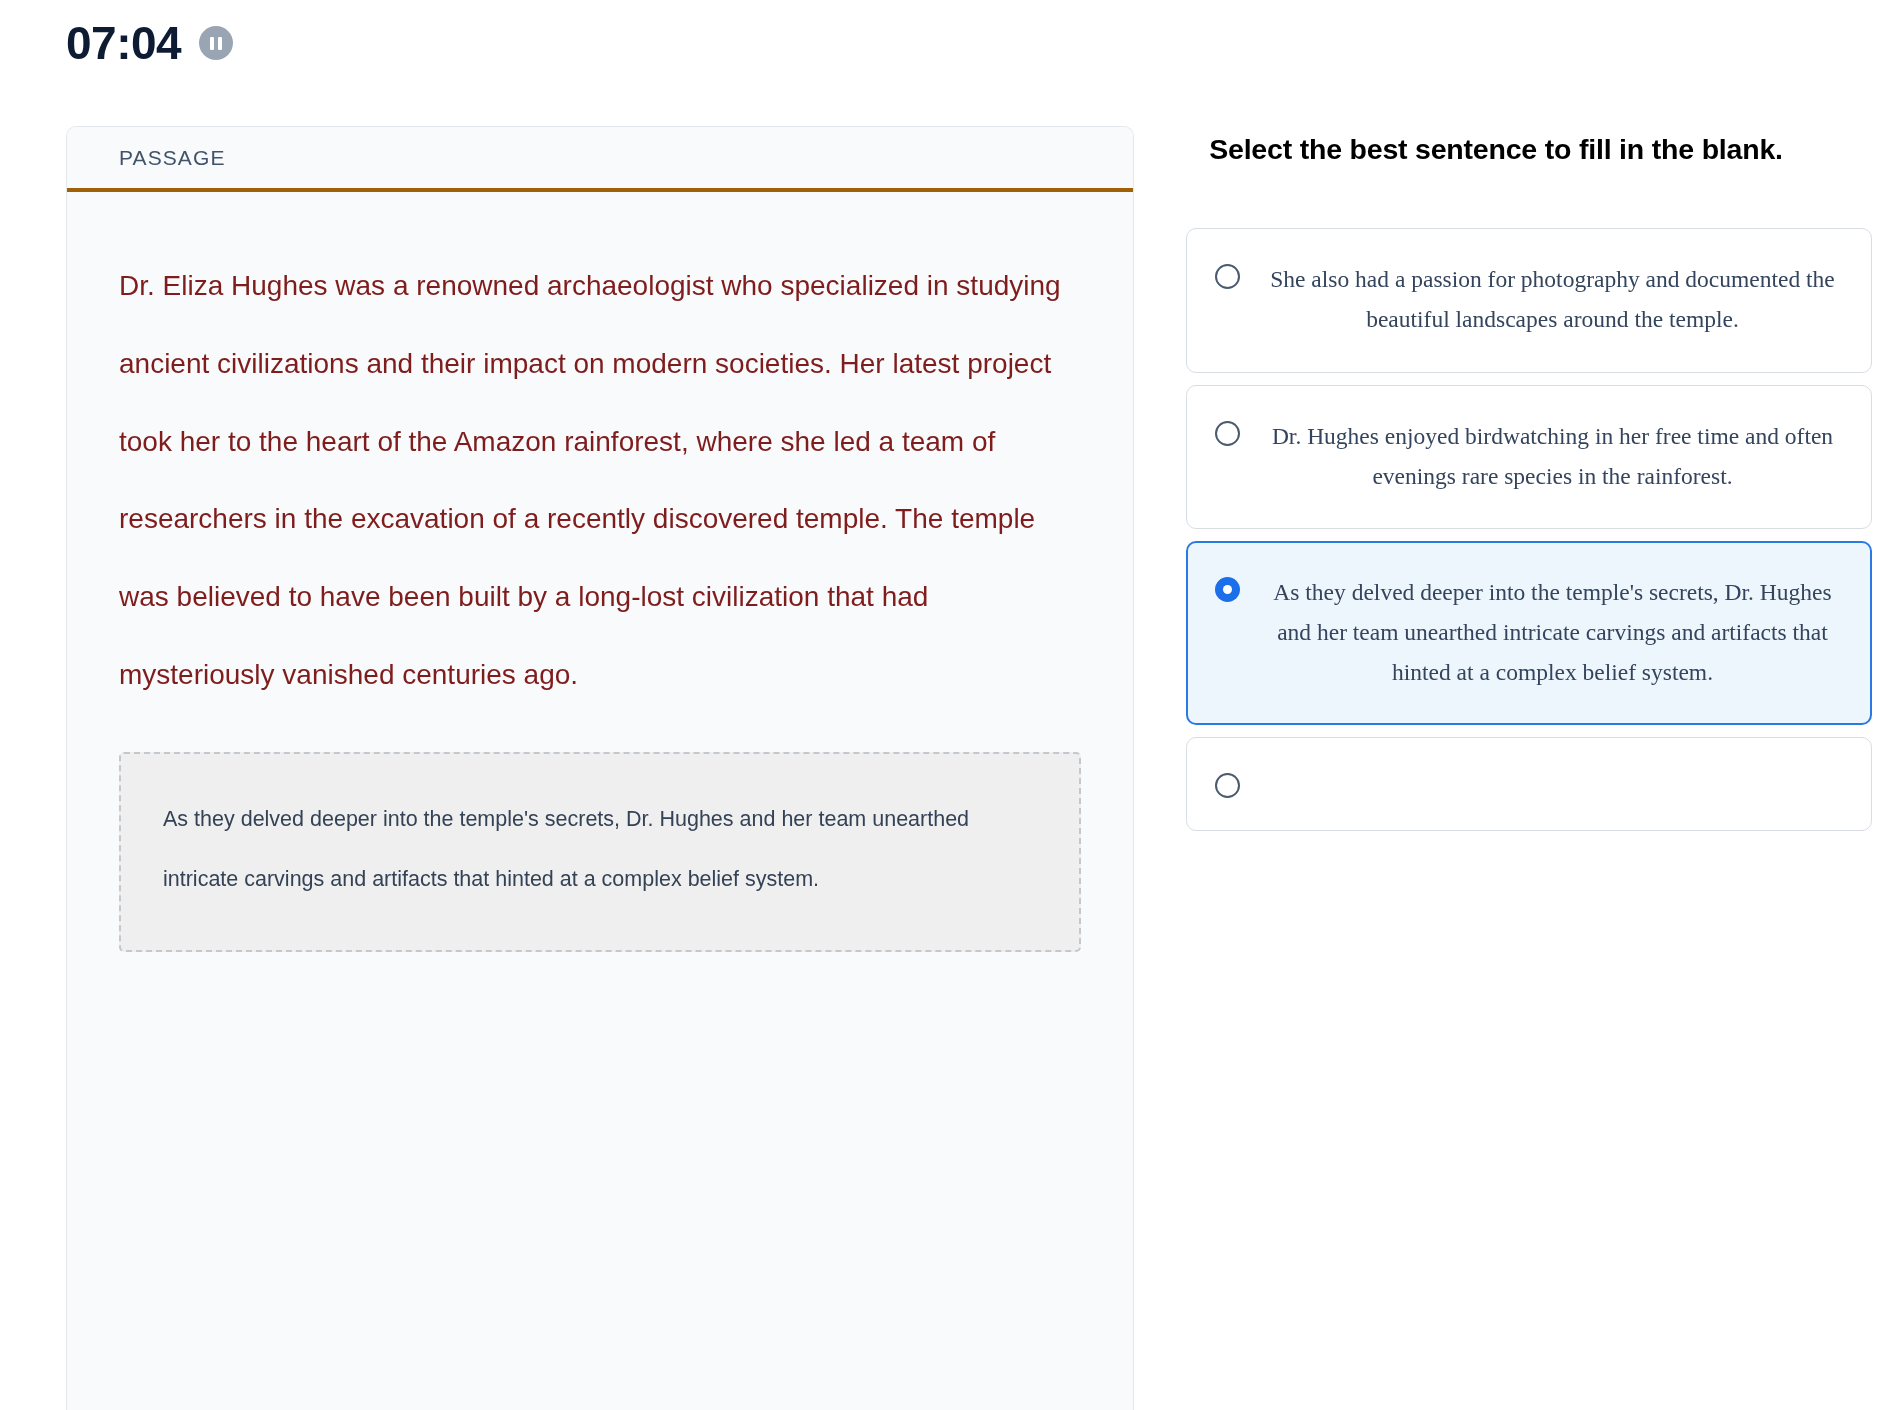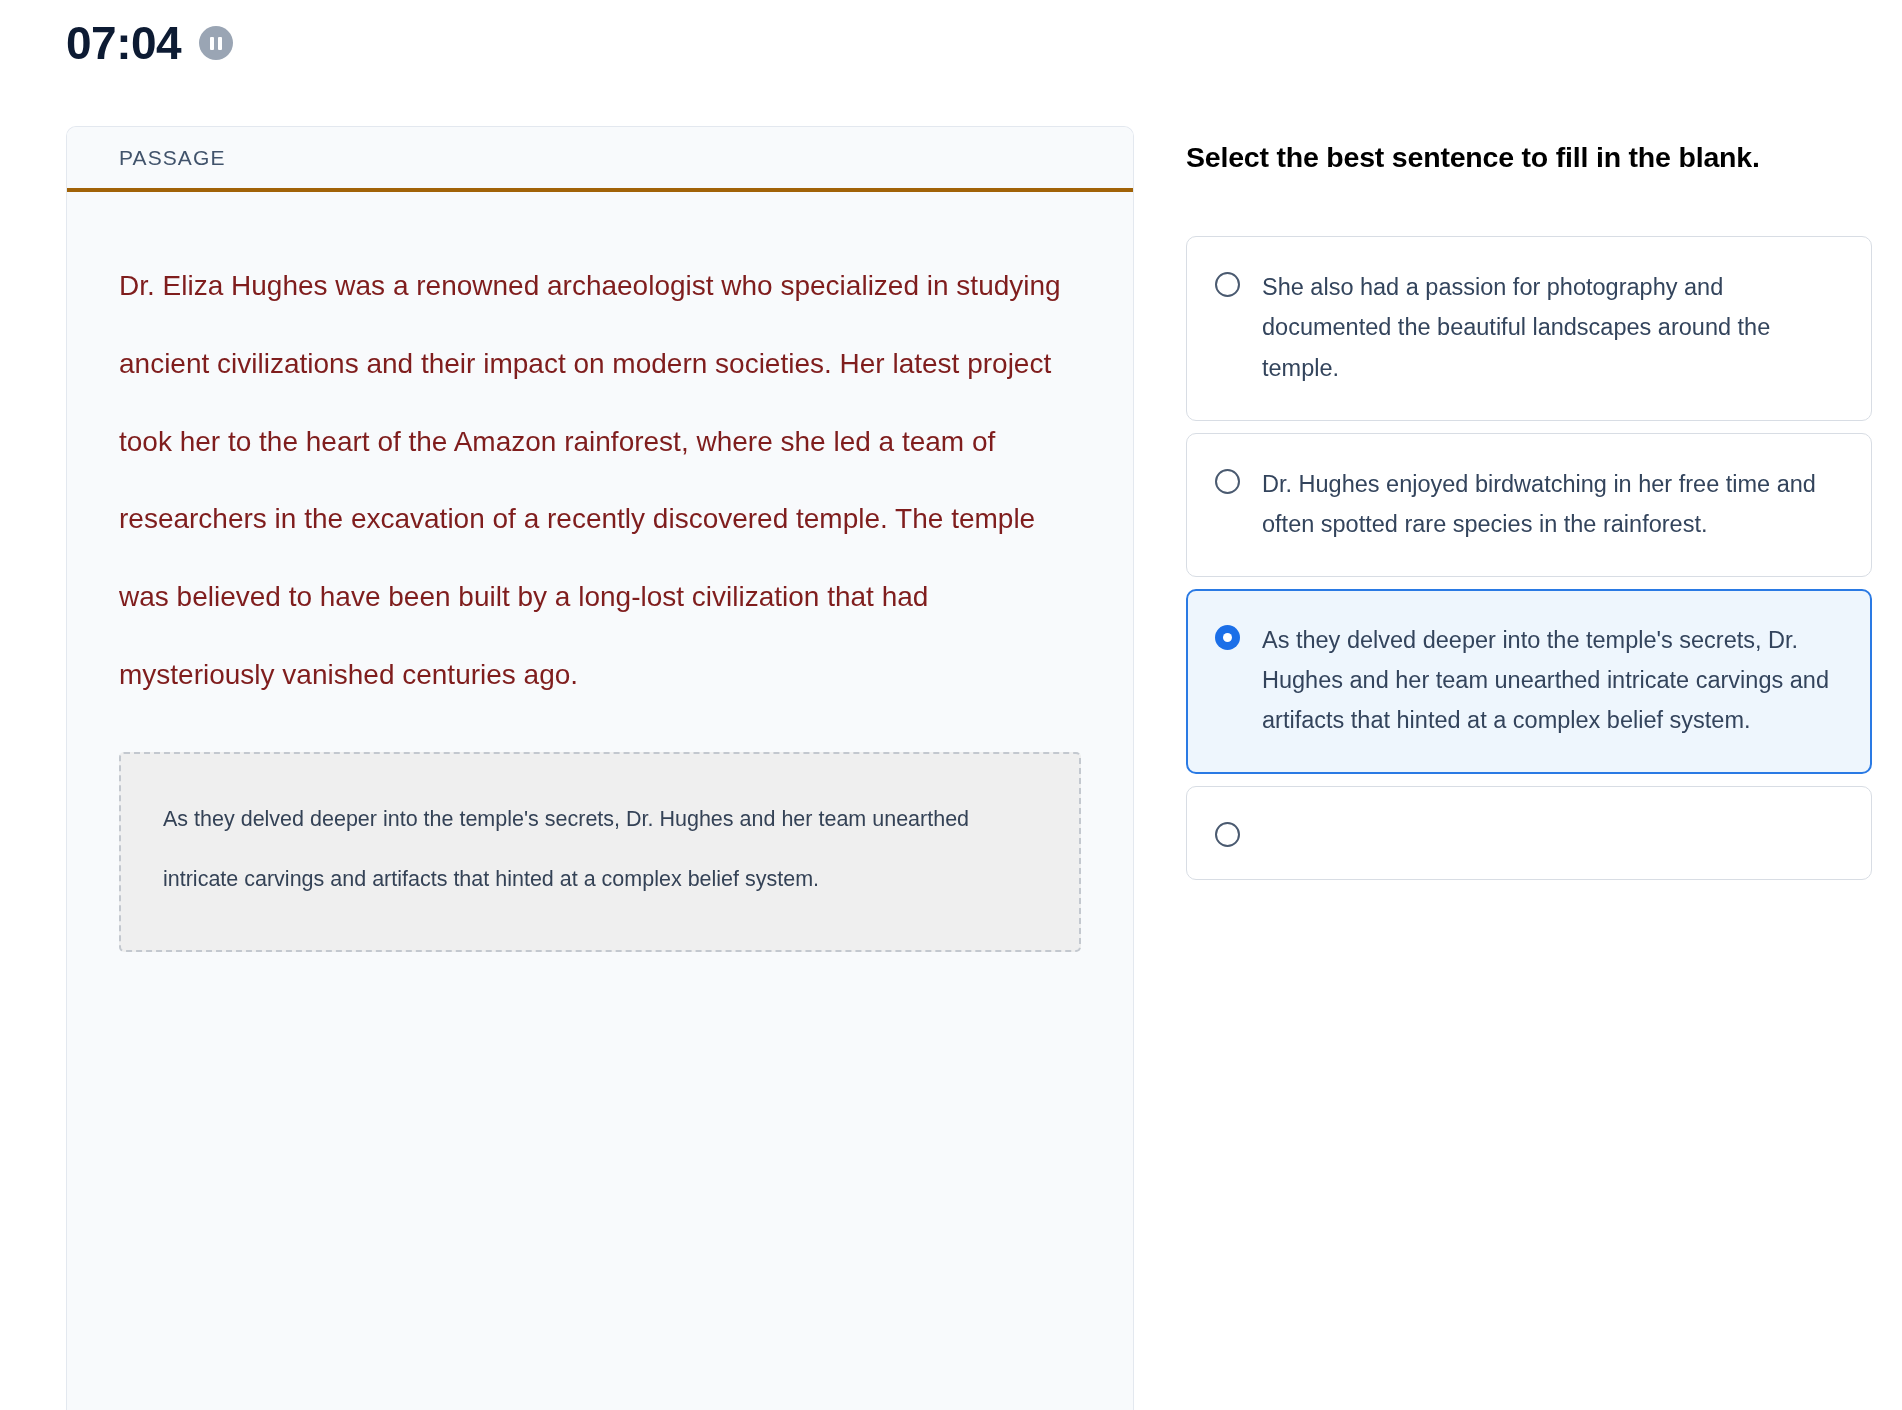--- a/index.html
+++ b/index.html
@@ -109,22 +109,23 @@
   .blank-box-text {
     font-size: 21.5px;
     line-height: 2.78;
     color: #344256;
   }
 
   
   .question-panel {
     position: absolute;
     left: 1186px;
-    top: 8px;
+    top: 0;
     width: 686px;
+    text-align: center;
   }
   .question-heading {
     font-size: 28.5px;
     font-weight: 700;
     line-height: 1.62;
     color: #000000;
     letter-spacing: -0.2px;
     max-width: 620px;
   }
   .options-list {
@@ -135,20 +136,21 @@
   }
   .option-card {
     border: 1px solid #d8dde4;
     border-radius: 10px;
     background: #ffffff;
     padding: 30px 28px 32px 28px;
     display: flex;
     align-items: flex-start;
     gap: 22px;
     cursor: pointer;
+    font-family: Liberation Serif, serif;
   }
   .option-card.selected {
     border: 2px solid #2a7ae4;
     background: #eef6fd;
     padding: 29px 27px 31px 27px;
   }
   .radio {
     width: 25px;
     height: 25px;
     border-radius: 50%;
@@ -210,21 +212,21 @@
 
       <div class="options-list">
 
         <div class="option-card">
           <span class="radio"></span>
           <span class="option-text">She also had a passion for photography and documented the beautiful landscapes around the temple.</span>
         </div>
 
         <div class="option-card">
           <span class="radio"></span>
-          <span class="option-text">Dr. Hughes enjoyed birdwatching in her free time and often spotted rare species in the rainforest.</span>
+          <span class="option-text">Dr. Hughes enjoyed birdwatching in her free time and often evenings rare species in the rainforest.</span>
         </div>
 
         <div class="option-card selected">
           <span class="radio">
               <span class="radio-dot"></span>
             </span>
           <span class="option-text">As they delved deeper into the temple's secrets, Dr. Hughes and her team unearthed intricate carvings and artifacts that hinted at a complex belief system.</span>
         </div>
 
         <div class="option-card">

